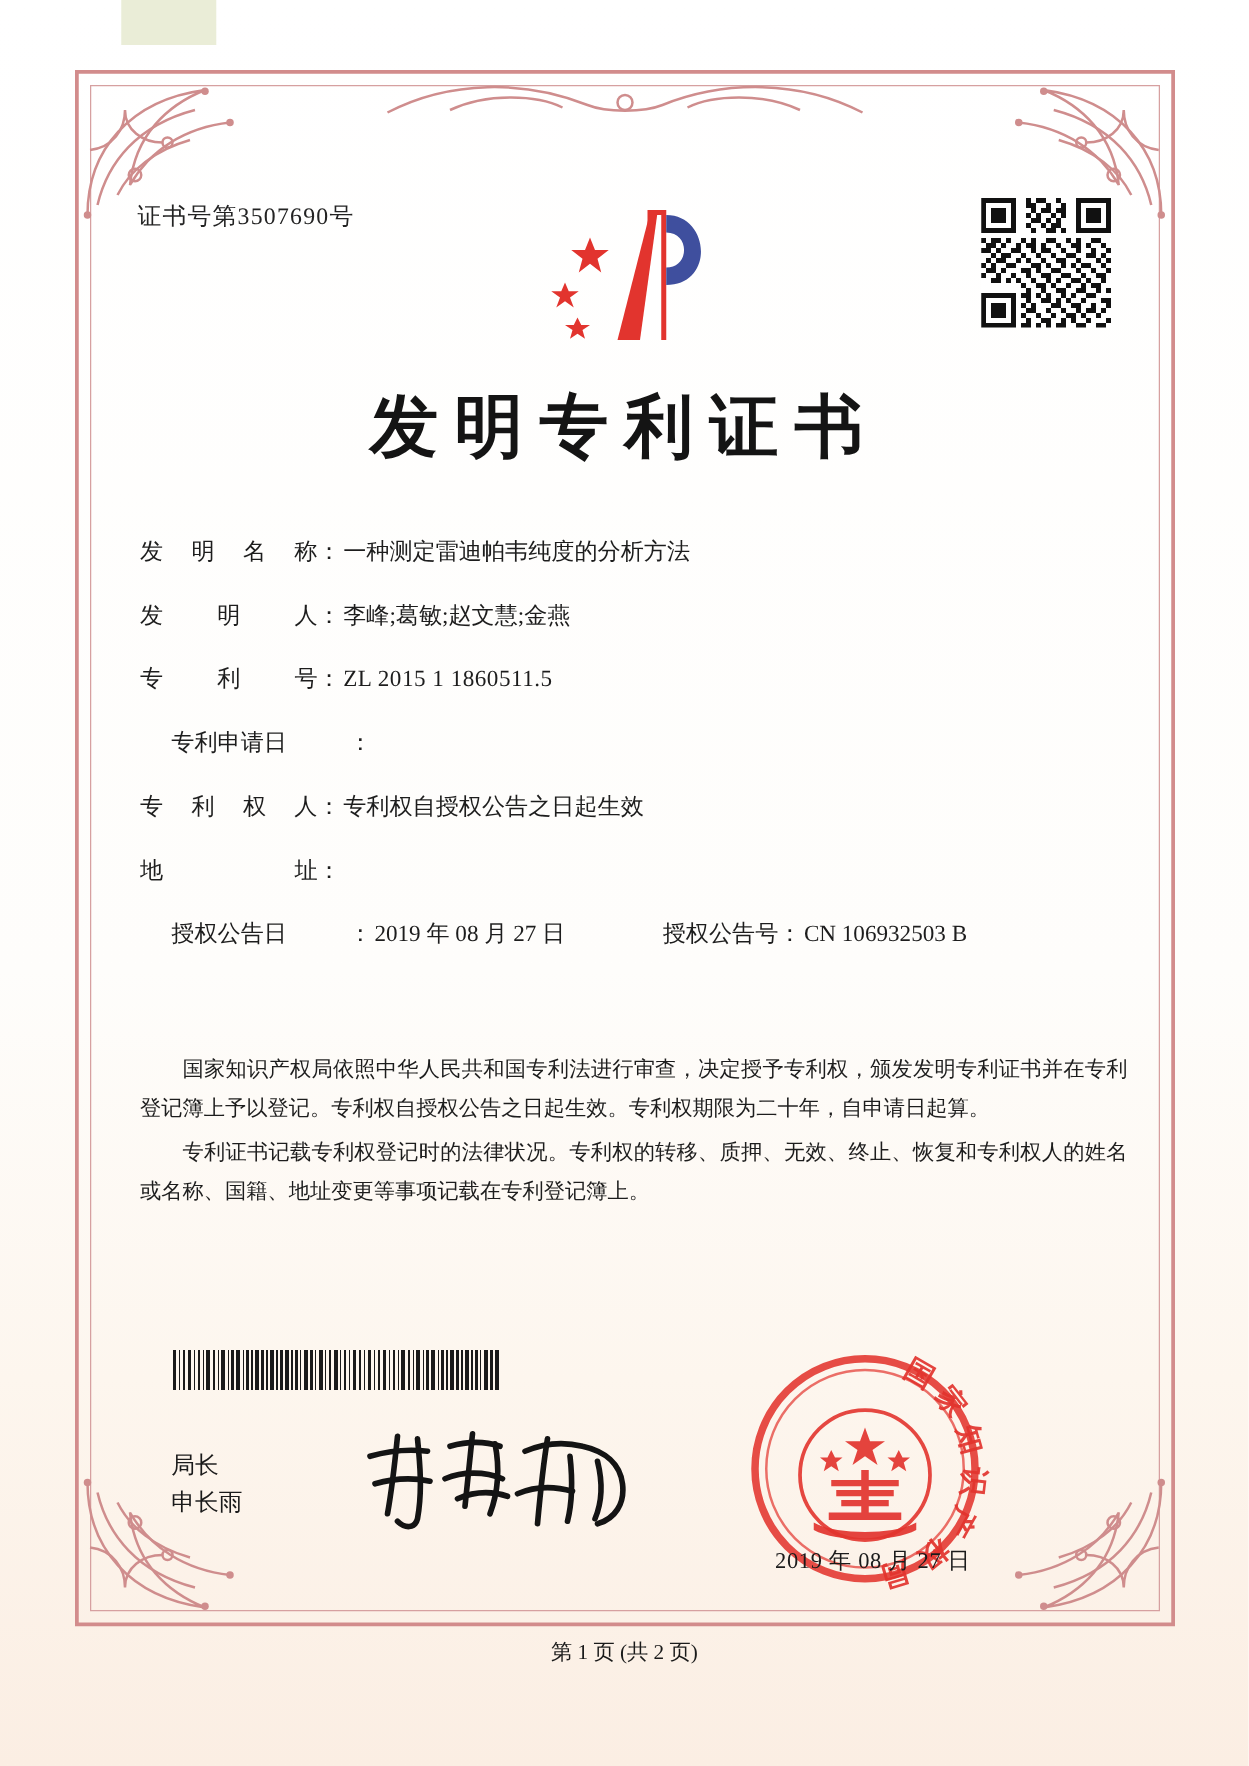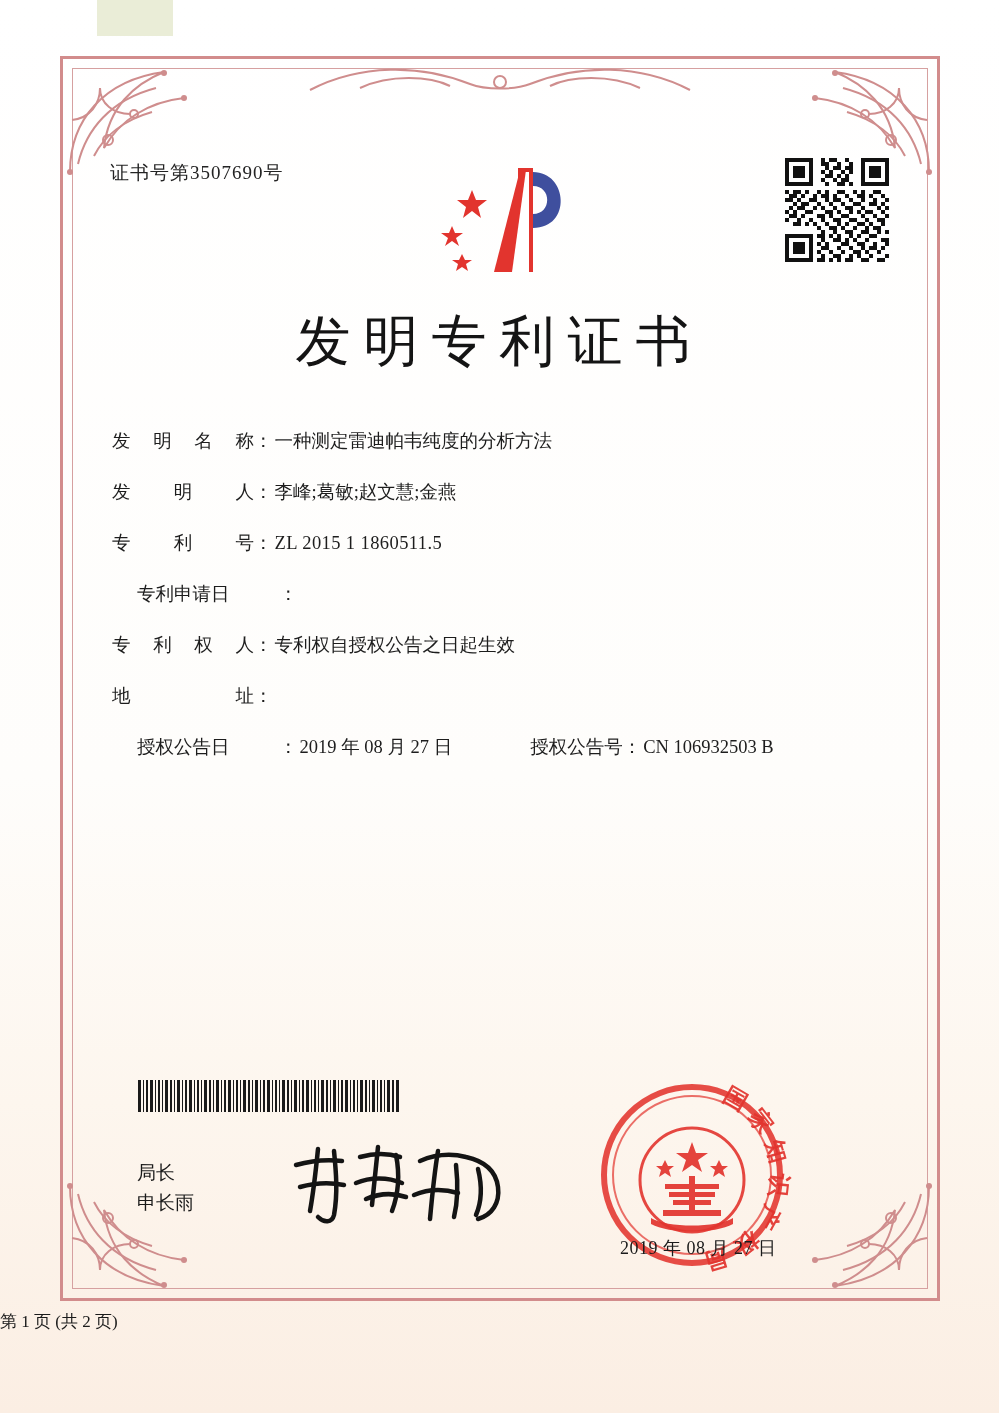--- a/index.html
+++ b/index.html
@@ -84,21 +84,21 @@
     width: 104px;
     height: 104px;
   }
 
   .title {
     position: absolute;
     left: 0; right: 0;
     top: 305px;
     text-align: center;
     font-size: 55px;
-    font-weight: 400;
+    font-weight: 700;
     letter-spacing: 13px;
     color: #141414;
     font-family: "DejaVu Serif", "Liberation Serif", serif;
   }
 
   
   .fields {
     position: absolute;
     left: 112px;
     top: 428px;
@@ -181,20 +181,21 @@
     font-size: 18px;
     color: #1b1b1b;
     letter-spacing: .5px;
   }
 
   
   .page-no {
     position: absolute;
     left: 0; right: 0;
     top: 1310px;
+    text-align: center;
     font-size: 17px;
     color: #1a1a1a;
   }
   .back-note {
     position: absolute;
     left: 0; right: 0;
     top: 1428px;
     text-align: center;
     font-size: 11px;
     color: #1a1a1a;
@@ -541,20 +542,24 @@
       <span class="lbl tight">授权公告日</span>
       <span class="colon">：</span>
       <span>2019 年 08 月 27 日</span>
       <span class="half2">授权公告号</span>
       <span class="colon">：</span>
       <span>CN 106932503 B</span>
     </div>
 
   </div>
 
+  <div class="paras">
+    <p>国家知识产权局依照中华人民共和国专利法进行审查，决定授予专利权，颁发发明专利证书并在专利登记簿上予以登记。专利权自授权公告之日起生效。专利权期限为二十年，自申请日起算。</p>
+    <p>专利证书记载专利权登记时的法律状况。专利权的转移、质押、无效、终止、恢复和专利权人的姓名或名称、国籍、地址变更等事项记载在专利登记簿上。</p>
+  </div>
 
   <div class="barcode">
     <svg width="262" height="32" viewBox="0 0 262 32" shape-rendering="crispEdges">
       <g fill="#1a1a1a">
         <rect x="0" y="0" width="3" height="32"></rect>
           <rect x="5" y="0" width="1" height="32"></rect>
         <rect x="8" y="0" width="2" height="32"></rect>
           <rect x="12" y="0" width="3" height="32"></rect>
         <rect x="17" y="0" width="1" height="32"></rect>
           <rect x="20" y="0" width="2" height="32"></rect>

